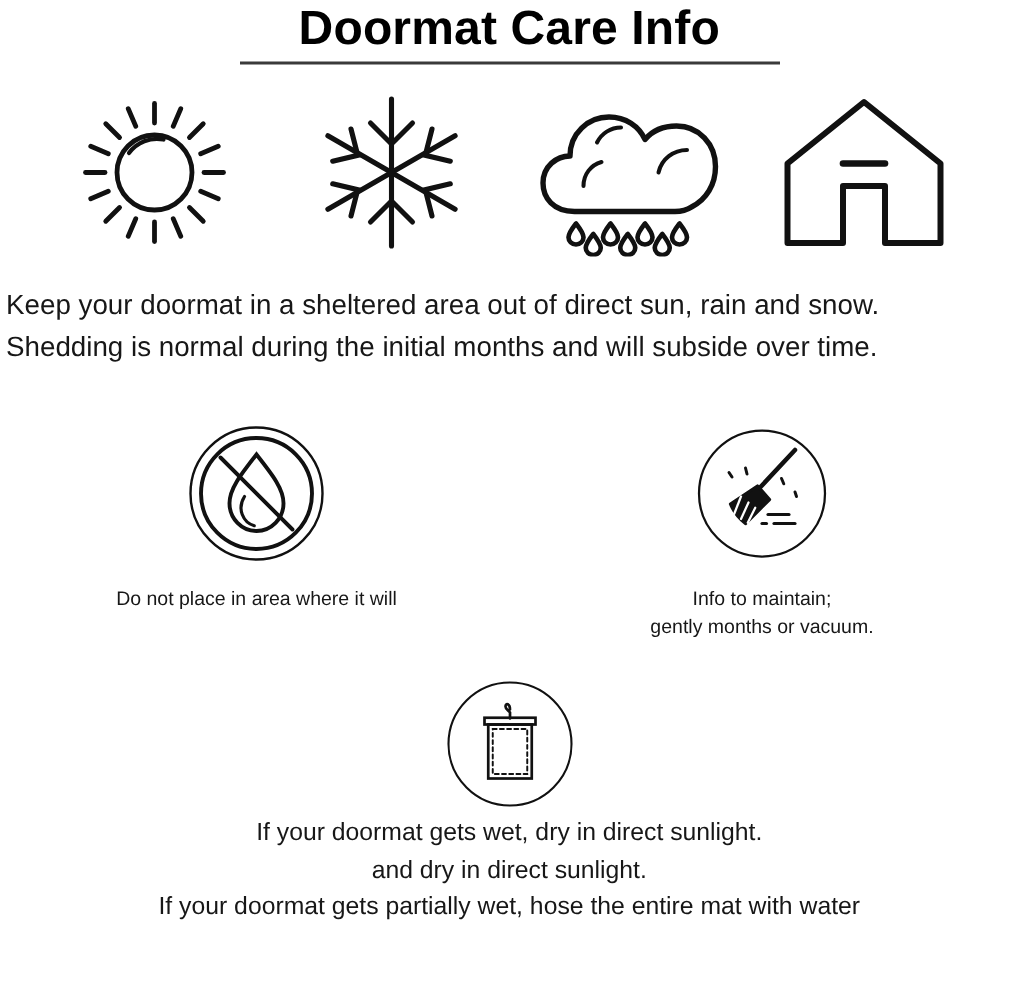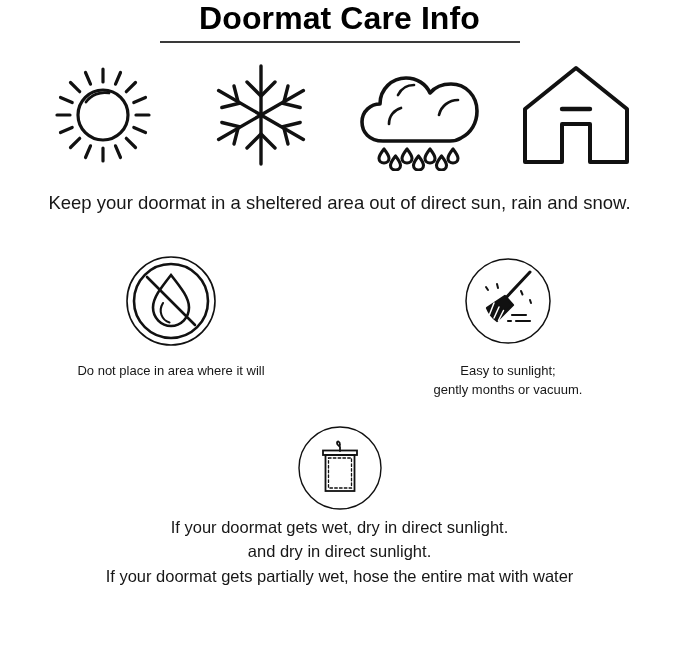--- a/index.html
+++ b/index.html
@@ -60,21 +60,21 @@
     align-items: center;
     justify-content: center;
   }
 
   
   .intro {
     padding: 16px 4px 0 4px;
     font-size: 18.5px;
     line-height: 1.52;
     color: #171717;
-    text-align: center;
+    text-align: left;
   }
   .intro .line { white-space: nowrap; }
 
   
   .care-row {
     display: flex;
     justify-content: space-between;
     align-items: flex-start;
     padding: 36px 6px 0 6px;
   }
@@ -196,20 +196,21 @@
       <svg width="120" height="108" viewBox="0 0 120 108" fill="none" stroke="#111111" stroke-width="4" stroke-linecap="round" stroke-linejoin="round">
         <path d="M9 48 L60 7 L111 48 L111 101 L74 101 L74 63 L46 63 L46 101 L9 101 Z"></path>
         <line x1="46" y1="48" x2="74" y2="48" stroke-width="4.4"></line>
       </svg>
     </div>
 
   </div>
 
   <div class="intro">
     <div class="line">Keep your doormat in a sheltered area out of direct sun, rain and snow.</div>
+    <div class="line">Shedding is normal during the initial months and will subside over time.</div>
   </div>
 
   <div class="care-row">
 
     <div class="care-col">
       <div class="care-icon">
         <svg width="92" height="92" viewBox="0 0 92 92" fill="none" stroke="#111111" stroke-linecap="round">
           <circle cx="46" cy="46" r="44" stroke-width="1.6"></circle>
           <circle cx="46" cy="46" r="37" stroke-width="2.6"></circle>
           <path d="M46 20 C35 34 28 43 28 52.5 C28 62.7 36.1 71 46 71 C55.9 71 64 62.7 64 52.5 C64 43 57 34 46 20 Z" stroke-width="2.6"></path>
@@ -240,21 +241,21 @@
           </g>
           <g stroke-width="2" stroke-linecap="round">
             <line x1="22" y1="30" x2="24" y2="33"></line>
             <line x1="33" y1="27" x2="34" y2="31"></line>
             <line x1="57" y1="34" x2="58.5" y2="37.5"></line>
             <line x1="66" y1="43" x2="67" y2="46"></line>
           </g>
         </svg>
       </div>
       <div class="care-text">
-        <div>Easy to sunlight;</div>
+        <div>Info to maintain;</div>
         <div>gently months or vacuum.</div>
       </div>
     </div>
 
   </div>
 
   <div class="dry-block">
     <div class="dry-icon">
       <svg width="86" height="86" viewBox="0 0 86 86" fill="none" stroke="#111111" stroke-linecap="round">
         <circle cx="43" cy="43" r="41" stroke-width="1.4"></circle>

